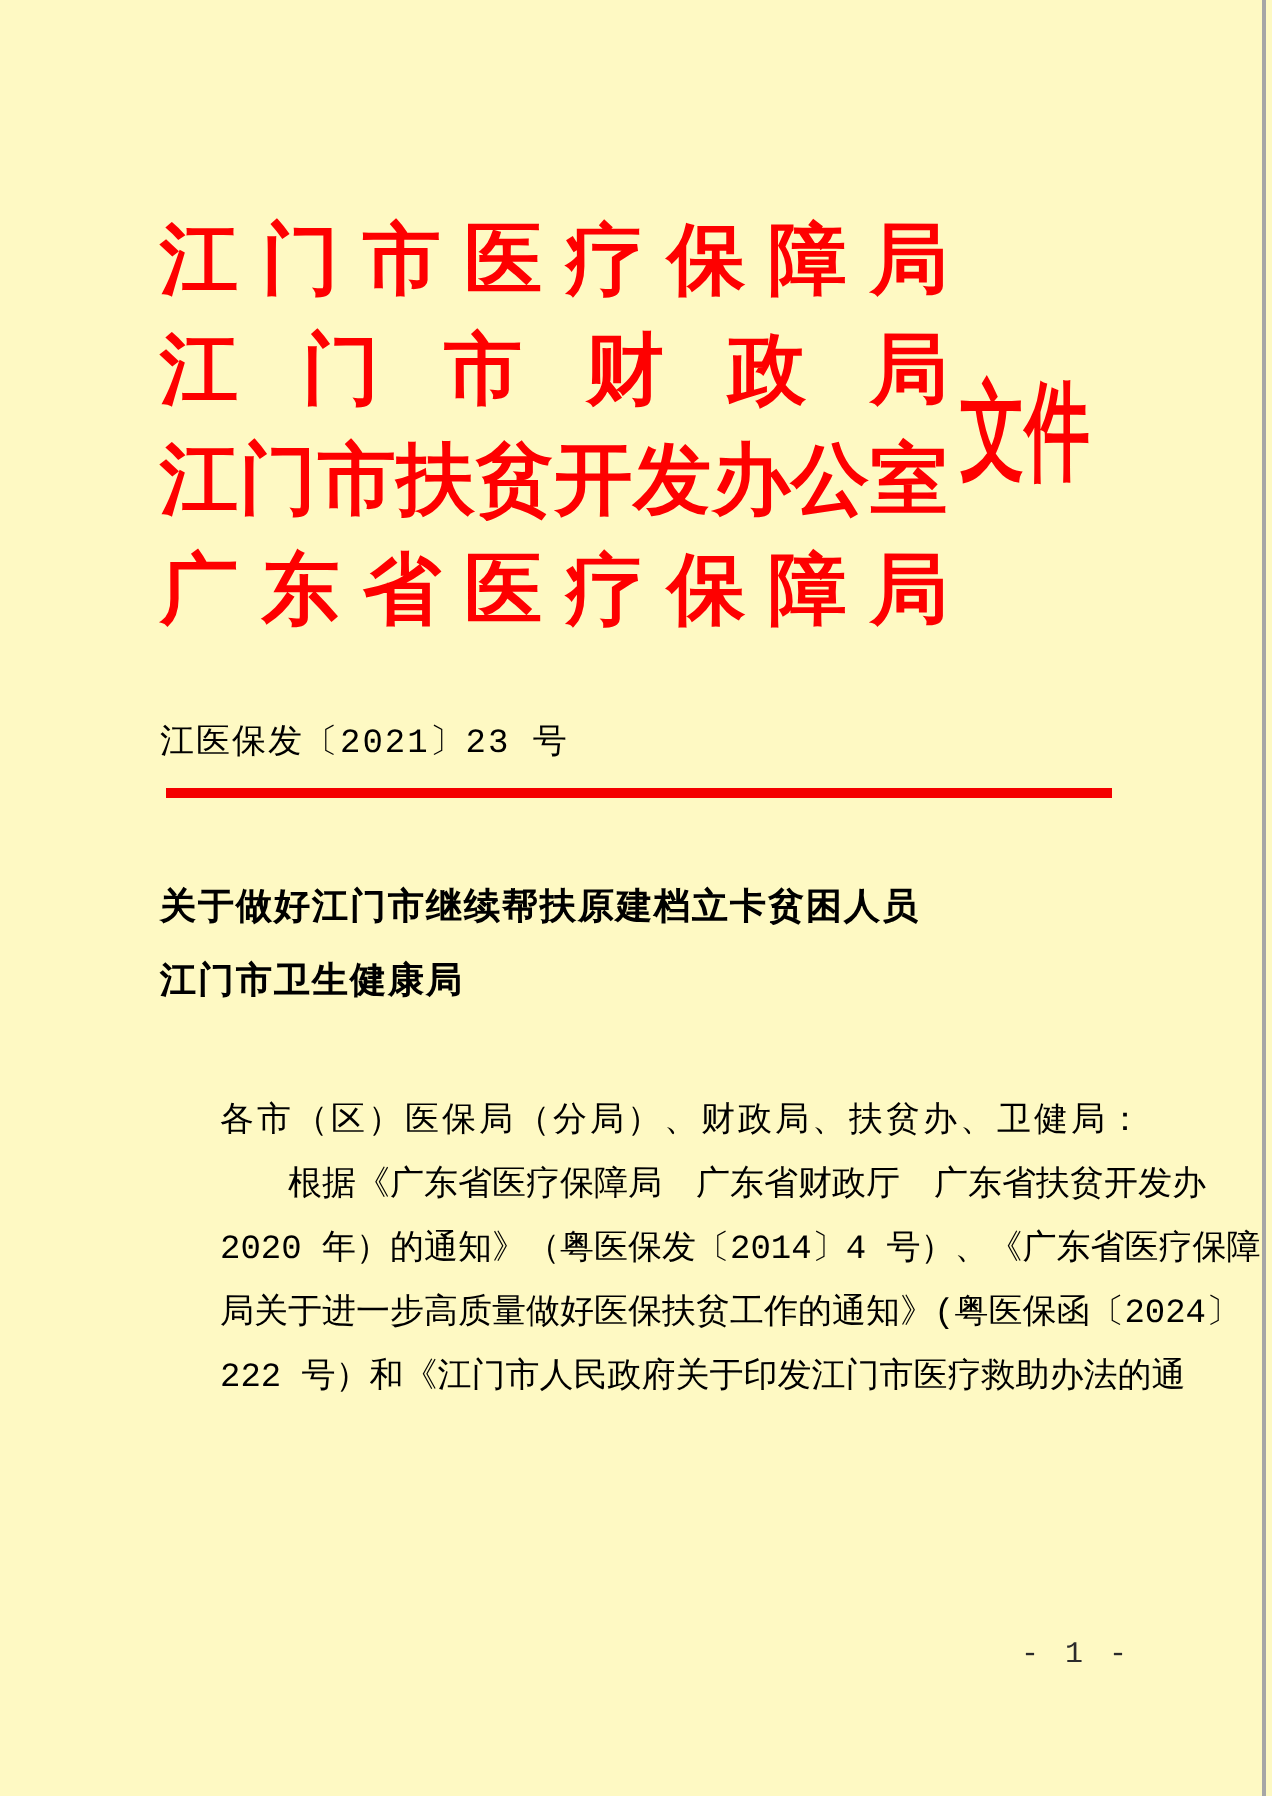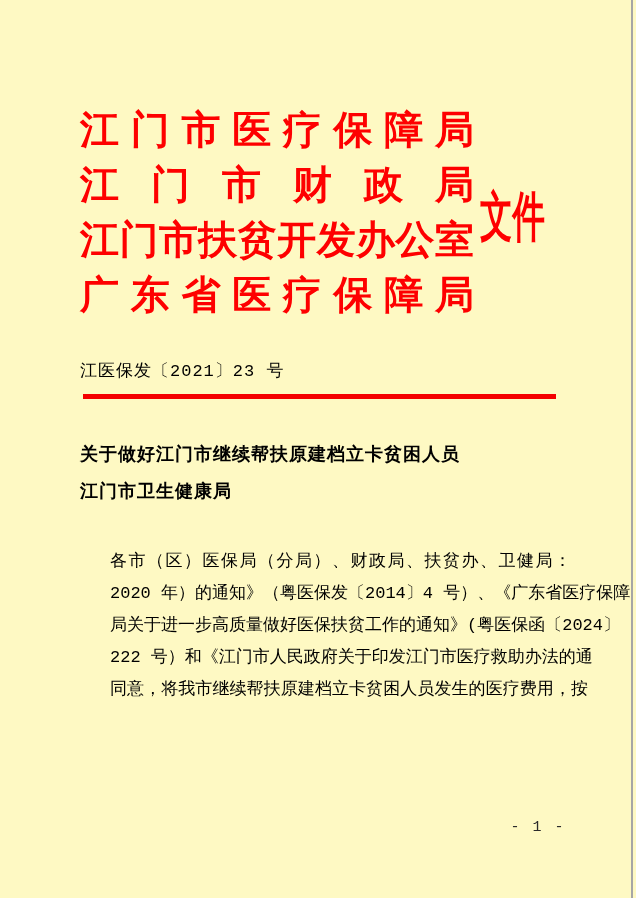--- a/index.html
+++ b/index.html
@@ -130,23 +130,23 @@
 
   <div class="red-divider"></div>
 
   <div class="doc-title">
     <div>关于做好江门市继续帮扶原建档立卡贫困人员</div>
     <div>江门市卫生健康局</div>
   </div>
 
   <div class="doc-body">
     <div class="salutation">各市（区）医保局（分局）、财政局、扶贫办、卫健局：</div>
+    <div class="body-line indent">根据《广东省医疗保障局　广东省财政厅　广东省扶贫开发办</div>
     <div class="body-line">2020 年）的通知》（粤医保发〔2014〕4 号）、《广东省医疗保障</div>
     <div class="body-line">局关于进一步高质量做好医保扶贫工作的通知》(粤医保函〔2024〕</div>
     <div class="body-line">222 号）和《江门市人民政府关于印发江门市医疗救助办法的通</div>
-    <div class="body-line">同意，将我市继续帮扶原建档立卡贫困人员发生的医疗费用，按</div>
   </div>
 
   <div class="page-number">- 1 -</div>
 
   <div class="scan-edge"></div>
 
 </div>
 
 </body></html>

